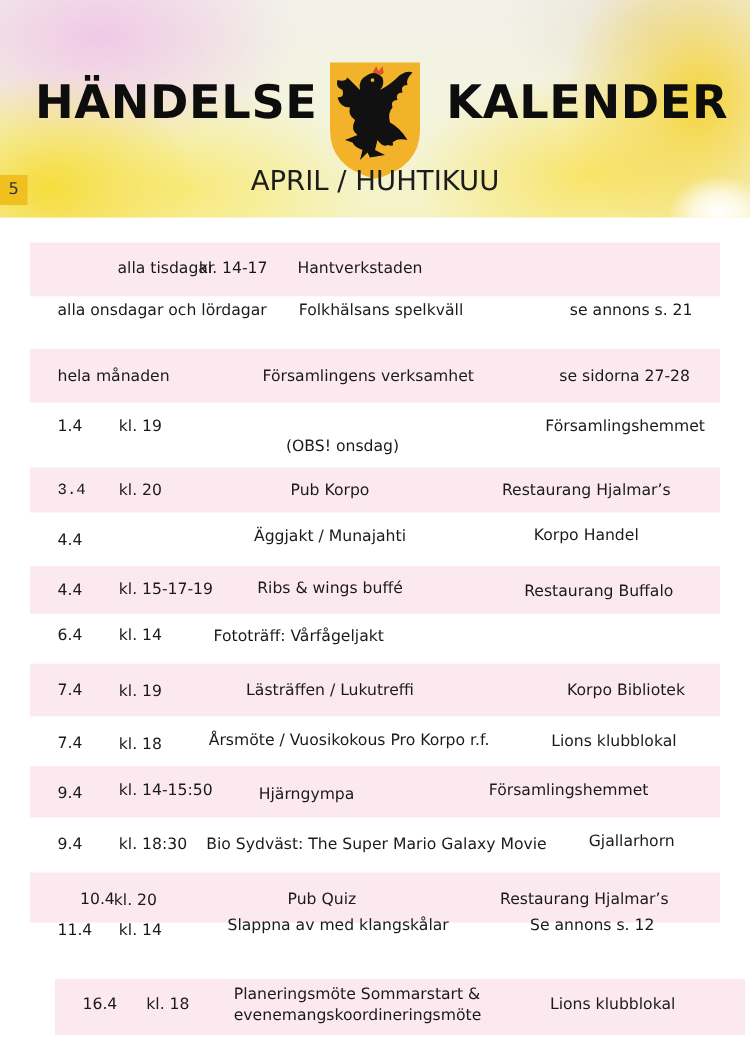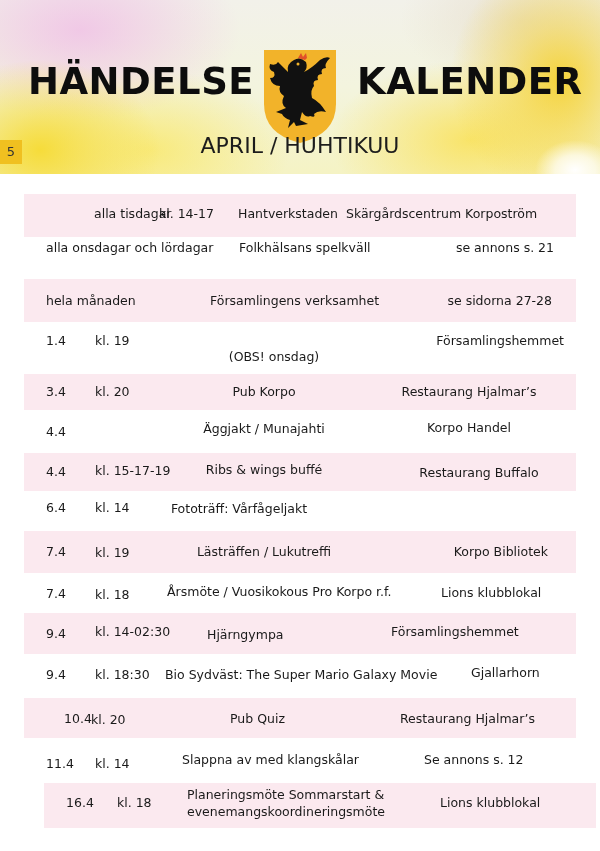--- a/index.html
+++ b/index.html
@@ -63,21 +63,20 @@
   <div class="subtitle">APRIL / HUHTIKUU</div>
   <div class="page-num">5</div>
 </div>
 
 <div class="table">
 
   <div class="row pink" style="top:0px;height:43px;">
     <div class="cell" style="left:22px;top:12px;margin-left:48px;">alla tisdagar</div>
     <div class="cell" style="left:135px;top:12px;">kl. 14-17</div>
     <div class="cell" style="left:214px;top:12px;">Hantverkstaden</div>
-    <div class="cell" style="left:322px;top:12px;">Skärgårdscentrum Korpoström</div>
   </div>
 
   <div class="row" style="top:33px;height:42px;">
     <div class="cell" style="left:22px;top:13px;">alla onsdagar och lördagar</div>
     <div class="cell" style="left:215px;top:13px;">Folkhälsans spelkväll</div>
     <div class="cell right" style="right:22px;top:13px;margin-left:44px;">se annons s. 21</div>
   </div>
 
   <div class="row pink" style="top:85px;height:43px;">
     <div class="cell" style="left:22px;top:14px;">hela månaden</div>
@@ -86,21 +85,21 @@
   </div>
 
   <div class="row" style="top:128px;height:52px;">
     <div class="cell" style="left:22px;top:11px;">1.4</div>
     <div class="cell" style="left:71px;top:11px;">kl. 19</div>
     <div class="cell center" style="left:140px;width:220px;top:27px;">(OBS! onsdag)</div>
     <div class="cell right" style="right:12px;top:11px;">Församlingshemmet</div>
   </div>
 
   <div class="row pink" style="top:180px;height:36px;">
-    <div class="cell" style="left:22px;top:10px;">3.4</div>
+    <div class="cell" style="left:22px;top:10px;font-family:Liberation Mono, monospace;">3.4</div>
     <div class="cell" style="left:71px;top:10px;">kl. 20</div>
     <div class="cell center" style="left:140px;width:200px;top:10px;">Pub Korpo</div>
     <div class="cell center" style="left:360px;width:170px;top:10px;">Restaurang Hjalmar’s</div>
   </div>
 
   <div class="row" style="top:216px;height:43px;">
     <div class="cell" style="left:22px;top:14px;">4.4</div>
     <div class="cell center" style="left:140px;width:200px;top:11px;">Äggjakt / Munajahti</div>
     <div class="cell center" style="left:360px;width:170px;top:10px;">Korpo Handel</div>
   </div>
@@ -127,40 +126,40 @@
 
   <div class="row" style="top:379px;height:40px;">
     <div class="cell" style="left:22px;top:13px;">7.4</div>
     <div class="cell" style="left:71px;top:14px;">kl. 18</div>
     <div class="cell" style="left:143px;top:11px;">Årsmöte / Vuosikokous Pro Korpo r.f.</div>
     <div class="cell" style="left:417px;top:12px;">Lions klubblokal</div>
   </div>
 
   <div class="row pink" style="top:419px;height:41px;">
     <div class="cell" style="left:22px;top:13px;">9.4</div>
-    <div class="cell" style="left:71px;top:11px;">kl. 14-02:30</div>
+    <div class="cell" style="left:71px;top:11px;">kl. 14-15:50</div>
     <div class="cell" style="left:183px;top:14px;">Hjärngympa</div>
     <div class="cell" style="left:367px;top:11px;">Församlingshemmet</div>
   </div>
 
   <div class="row" style="top:460px;height:44px;">
     <div class="cell" style="left:22px;top:13px;">9.4</div>
     <div class="cell" style="left:71px;top:13px;">kl. 18:30</div>
     <div class="cell" style="left:141px;top:13px;">Bio Sydväst: The Super Mario Galaxy Movie</div>
     <div class="cell" style="left:447px;top:11px;">Gjallarhorn</div>
   </div>
 
   <div class="row pink" style="top:504px;height:40px;">
     <div class="cell" style="left:10px;top:13px;margin-left:30px;">10.4</div>
     <div class="cell" style="left:67px;top:14px;">kl. 20</div>
     <div class="cell" style="left:206px;top:13px;">Pub Quiz</div>
     <div class="cell" style="left:376px;top:13px;">Restaurang Hjalmar’s</div>
   </div>
 
-  <div class="row" style="top:544px;height:45px;">
+  <div class="row" style="top:524px;height:45px;">
     <div class="cell" style="left:22px;top:18px;">11.4</div>
     <div class="cell" style="left:71px;top:18px;">kl. 14</div>
     <div class="cell" style="left:158px;top:14px;">Slappna av med klangskålar</div>
     <div class="cell" style="left:400px;top:14px;">Se annons s. 12</div>
   </div>
 
   <div class="row pink" style="top:589px;height:45px;margin-left:20px;">
     <div class="cell" style="left:22px;top:12px;">16.4</div>
     <div class="cell" style="left:73px;top:12px;">kl. 18</div>
     <div class="cell" style="left:143px;top:4px;">Planeringsmöte Sommarstart  &amp;</div>

